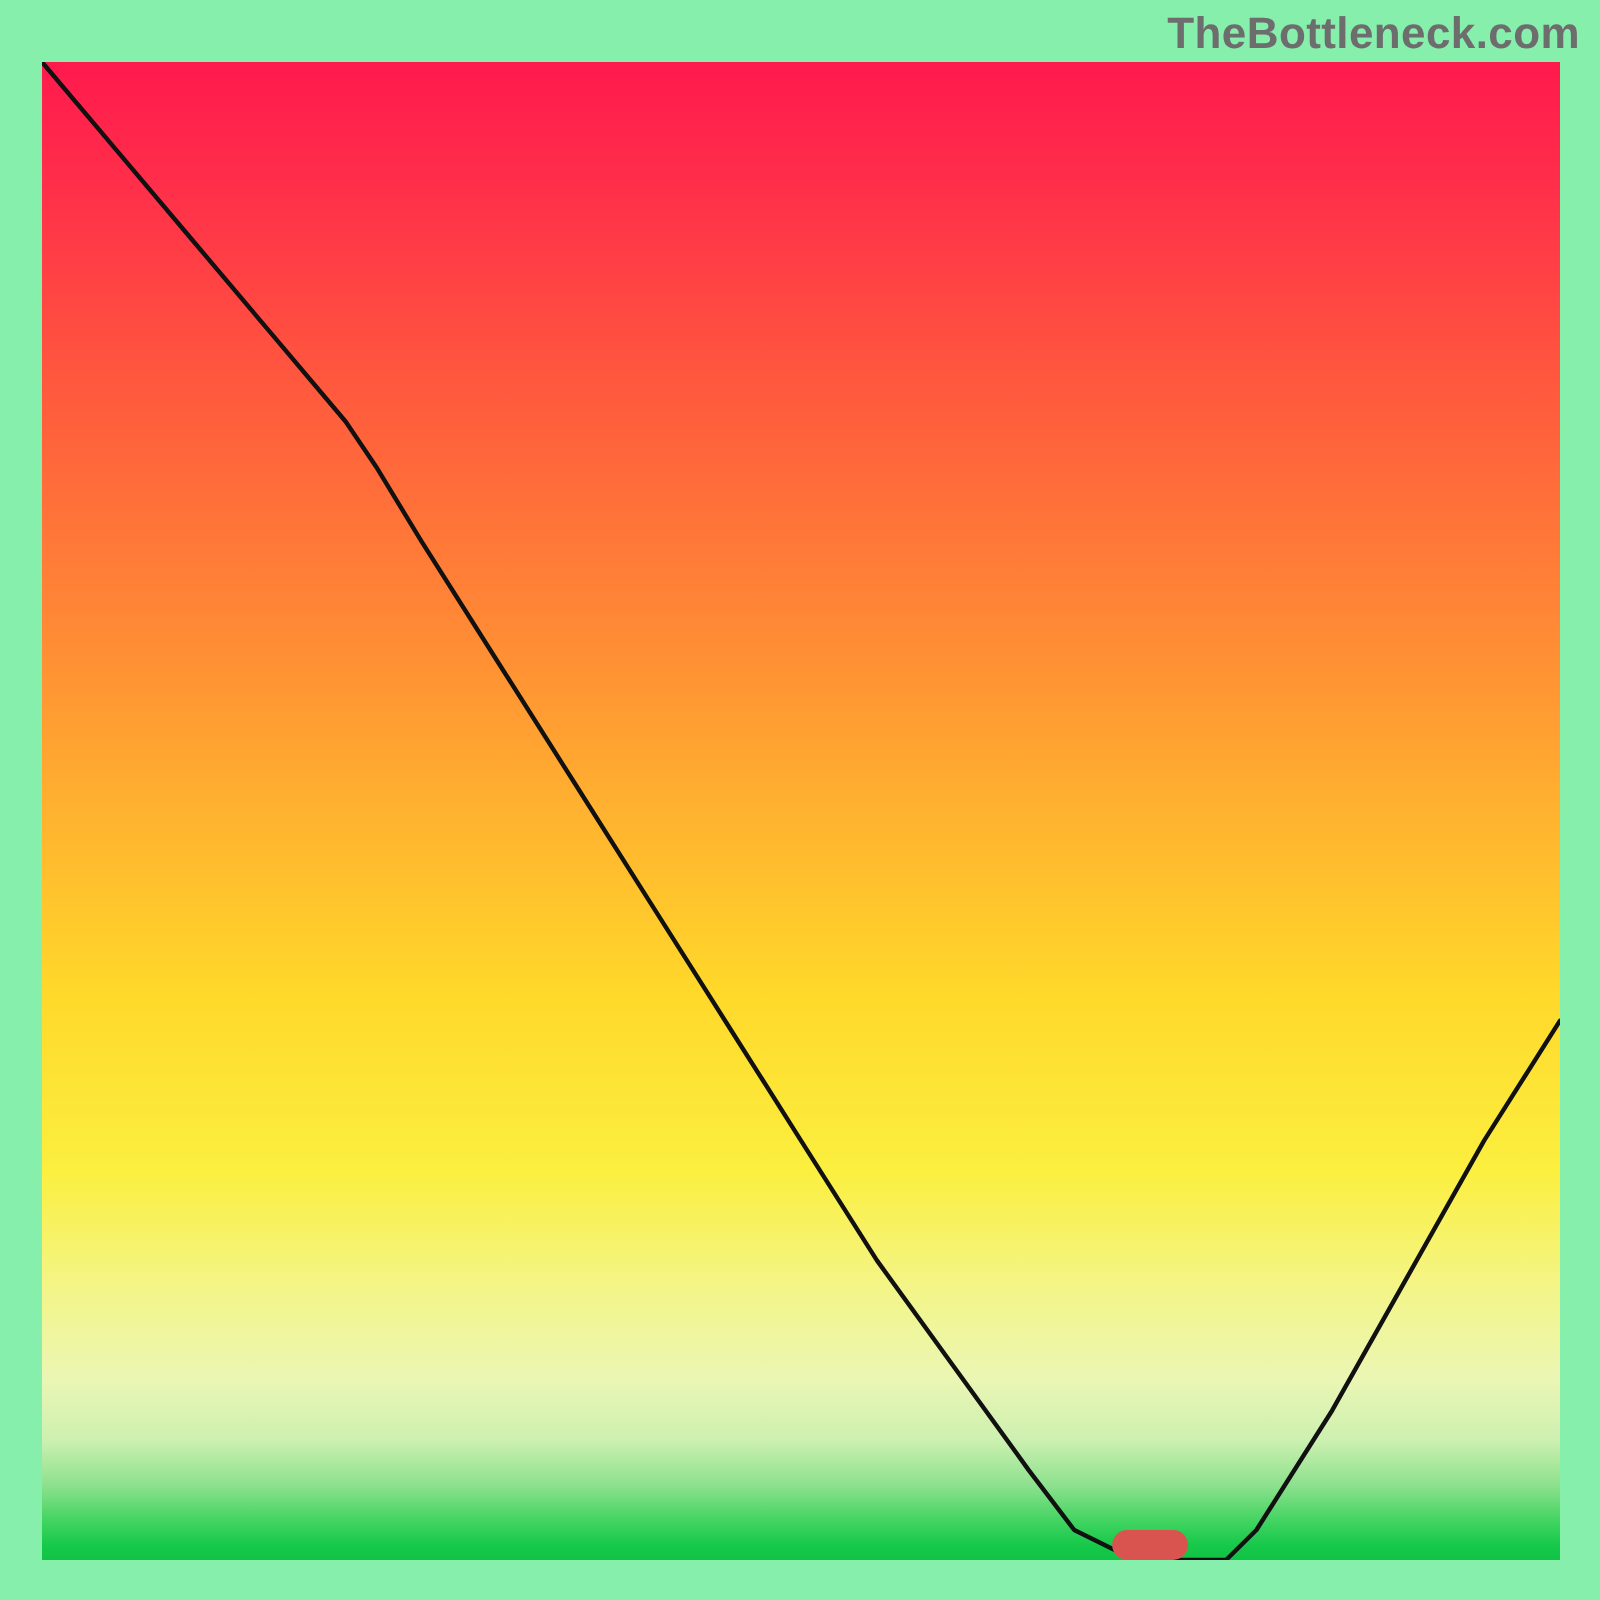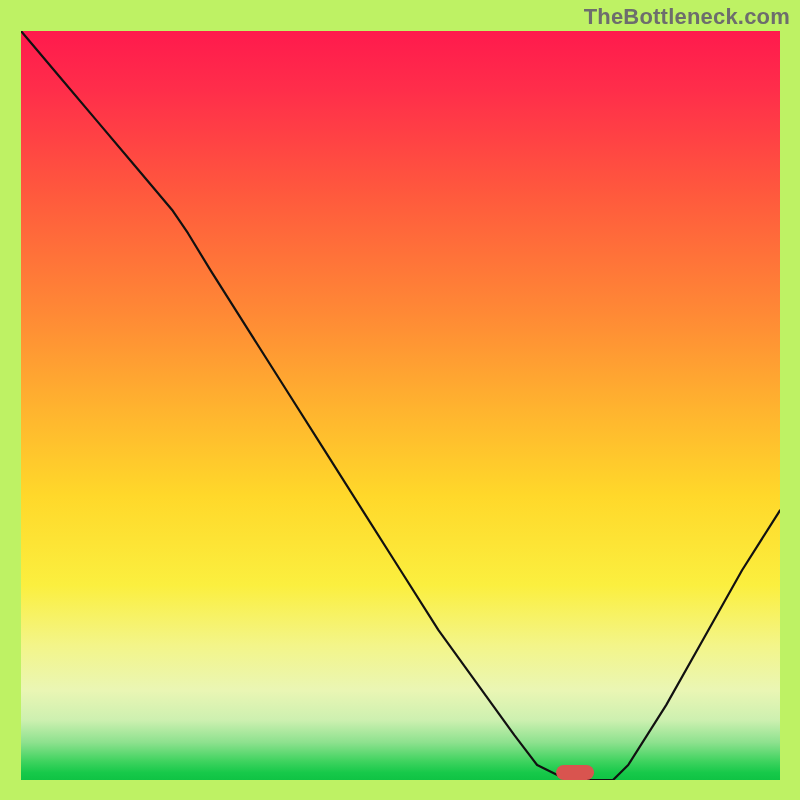--- a/index.html
+++ b/index.html
@@ -8,21 +8,21 @@
     width: 800px;
     height: 800px;
     overflow: hidden;
     font-family: Arial, Helvetica, sans-serif;
     background: #000;
   }
   .stage {
     position: relative;
     width: 800px;
     height: 800px;
-    background: #bef264;
+    background: #86efac;
   }
   .watermark {
     position: absolute;
     top: 4px;
     right: 10px;
     color: #6d6d6d;
     font-size: 22px;
     font-weight: 600;
     letter-spacing: 0.2px;
     z-index: 5;

